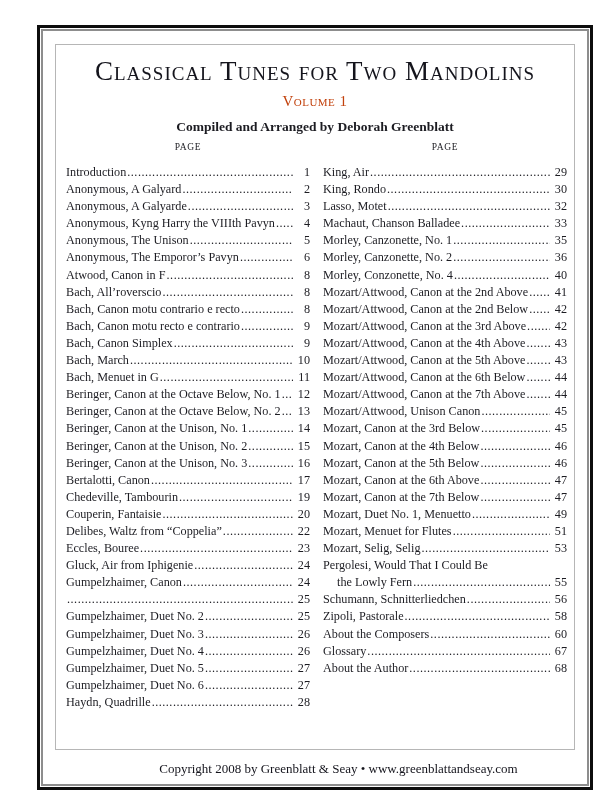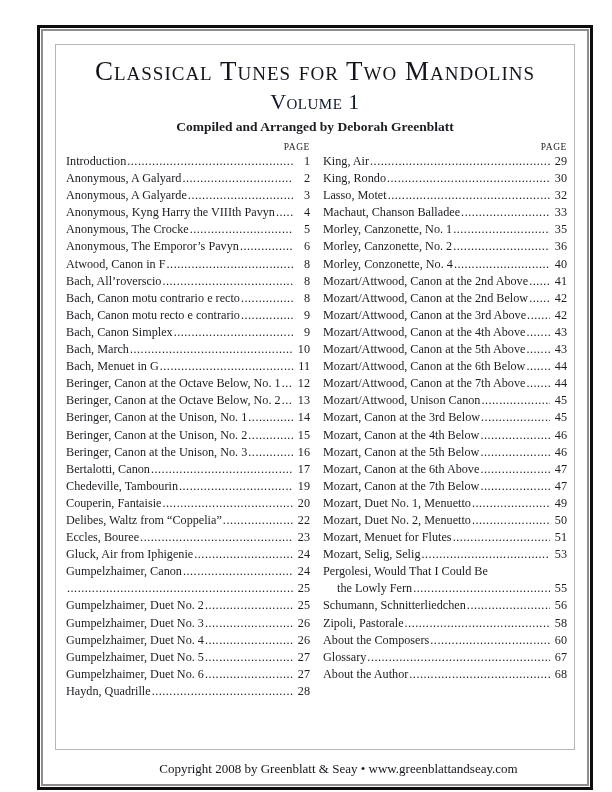--- a/index.html
+++ b/index.html
@@ -39,48 +39,48 @@
     margin: 0;
     font-size: 27px;
     font-weight: normal;
     font-variant: small-caps;
     letter-spacing: 1px;
     color: #14141c;
     line-height: 32px;
   }
   .doc-volume {
     margin: 2px 0 0 0;
-    font-size: 22px;
+    font-size: 15px;
     font-weight: normal;
     font-variant: small-caps;
     letter-spacing: 0.5px;
-    color: #0f172a;
+    color: #c2410c;
     line-height: 25px;
     text-align: center;
   }
   .doc-subtitle {
     margin-top: 4px;
     font-size: 13.5px;
     line-height: 17px;
     color: #1c1c22;
     font-weight: bold;
   }
   .toc {
     display: flex;
     gap: 13px;
     padding: 0 7px 0 10px;
     margin-top: 7px;
   }
   .toc-col { flex: 1 1 0; min-width: 0; }
   .page-header {
-    text-align: right;
+    text-align: center;
     font-size: 9.5px;
     letter-spacing: 0.6px;
     line-height: 11px;
-    margin-bottom: 0;
+    margin-bottom: 11px;
     color: #1c1c22;
   }
   .entry {
     display: flex;
     align-items: baseline;
     line-height: 17.1px;
     font-size: 12.2px;
     white-space: nowrap;
   }
   .entry .t { flex: 0 0 auto; }
@@ -142,21 +142,21 @@
                 <span class="t">Anonymous, A Galyarde</span>
                 <span class="leader"></span>
                 <span class="p">3</span>
               </div>
               <div class="entry">
                 <span class="t">Anonymous, Kyng Harry the VIIIth Pavyn</span>
                 <span class="leader"></span>
                 <span class="p">4</span>
               </div>
               <div class="entry">
-                <span class="t">Anonymous, The Crocke</span>
+                <span class="t">Anonymous, The Unison</span>
                 <span class="leader"></span>
                 <span class="p">5</span>
               </div>
               <div class="entry">
                 <span class="t">Anonymous, The Emporor’s Pavyn</span>
                 <span class="leader"></span>
                 <span class="p">6</span>
               </div>
               <div class="entry">
                 <span class="t">Atwood, Canon in F</span>
@@ -389,25 +389,20 @@
               </div>
               <div class="entry">
                 <span class="t">Mozart, Canon at the 7th Below</span>
                 <span class="leader"></span>
                 <span class="p">47</span>
               </div>
               <div class="entry">
                 <span class="t">Mozart, Duet No. 1, Menuetto</span>
                 <span class="leader"></span>
                 <span class="p">49</span>
-              </div>
-              <div class="entry">
-                <span class="t">Mozart, Duet No. 2, Menuetto</span>
-                <span class="leader"></span>
-                <span class="p">50</span>
               </div>
               <div class="entry">
                 <span class="t">Mozart, Menuet for Flutes</span>
                 <span class="leader"></span>
                 <span class="p">51</span>
               </div>
               <div class="entry">
                 <span class="t">Mozart, Selig, Selig</span>
                 <span class="leader"></span>
                 <span class="p">53</span>

